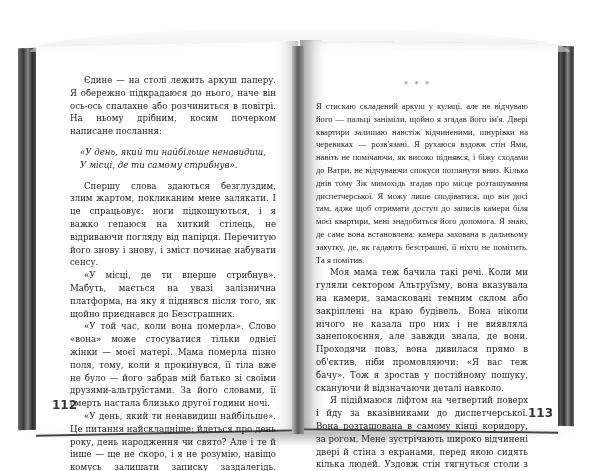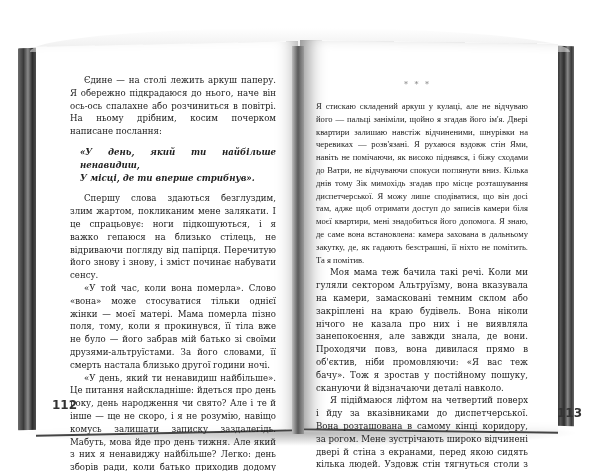--- a/index.html
+++ b/index.html
@@ -10,47 +10,48 @@
   .edge-right{position:absolute;left:556px;top:46px;width:18px;height:380px;background:linear-gradient(90deg,#222 0%,#555 25%,#2d2d2d 45%,#8a8a8a 65%,#3a3a3a 85%,#666 100%);transform:skewY(1.5deg);}
   .page{position:absolute;background:#fff;box-sizing:border-box;}
   .page-left{left:36px;top:44px;width:262px;height:390px;transform:skewY(-1.2deg);box-shadow:inset -18px 0 18px -14px rgba(0,0,0,0.35);border-bottom:2px solid #444;}
   .page-right{left:300px;top:42px;width:258px;height:390px;transform:skewY(0.8deg);box-shadow:inset 18px 0 18px -10px rgba(0,0,0,0.45);border-bottom:2px solid #444;}
   .top-curve{position:absolute;left:30px;top:28px;width:540px;height:24px;background:linear-gradient(180deg,#fff 0%,#e9e9e9 70%,#d8d8d8 100%);border-radius:50% 50% 0 0/100% 100% 0 0;opacity:0.6;}
   .gutter{position:absolute;left:292px;top:46px;width:12px;height:388px;background:linear-gradient(90deg,#bdbdbd,#5a5a5a 50%,#9a9a9a);}
   .text{position:absolute;font-size:8.6px;line-height:12.8px;color:#222;text-align:justify;}
   .text p{margin:0;text-indent:14px;}
   .text p.noindent{text-indent:0;font-family:Liberation Serif, serif;}
   .verse{font-style:italic;margin:8px 0 8px 10px !important;text-indent:0 !important;}
-  .verse span{display:block;font-weight:bold;}
+  .verse span{display:block;}
   .left-text{left:70px;top:74px;width:206px;}
   .right-text{left:316px;top:100px;width:212px;}
   .stars{position:absolute;left:404px;top:80px;font-size:8px;color:#777;letter-spacing:2px;}
   .pnum{position:absolute;font-family:"DejaVu Sans","Liberation Sans",sans-serif;font-size:12px;font-weight:bold;color:#333;}
   .pnum-left{left:52px;top:398px;}
-  .pnum-right{left:557px;top:406px;}
+  .pnum-right{left:528px;top:406px;}
 </style>
 </head>
 <body>
 
 <div class="book">
   <div class="shadow-bottom"></div>
   <div class="edge-left"></div>
   <div class="edge-right"></div>
   <div class="top-curve"></div>
   <div class="page page-left"></div>
   <div class="page page-right"></div>
   <div class="gutter"></div>
 
   <div class="text left-text">
     <p>Єдине — на столі лежить аркуш паперу. Я обережно підкрадаюся до нього, наче він ось-ось спалахне або розчиниться в повітрі. На ньому дрібним, косим почерком написане послання:</p>
     <p class="verse">
       <span>«У день, який ти найбільше ненавидиш,</span>
-      <span>У місці, де ти вперше стрибнув».</span>
+      <span>У місці, де ти самому стрибнув».</span>
     </p>
-    <p>Спершу слова здаються безглуздим, злим жартом, покликаним мене залякати. І це спрацьовує: ноги підкошуються, і я важко гепаюся на близько стілець, не відриваючи погляду від папірця. Перечитую його знову і знову, і зміст починає набувати сенсу.</p>
+    <p>Спершу слова здаються безглуздим, злим жартом, покликаним мене залякати. І це спрацьовує: ноги підкошуються, і я важко гепаюся на хиткий стілець, не відриваючи погляду від папірця. Перечитую його знову і знову, і зміст починає набувати сенсу.</p>
+    <p>«У місці, де ти вперше стрибнув». Мабуть, мається на увазі залізнична платформа, на яку я піднявся після того, як щойно приєднався до Безстрашних.</p>
     <p>«У той час, коли вона померла». Слово «вона» може стосуватися тільки однієї жінки — моєї матері. Мама померла пізно поля, тому, коли я прокинувся, її тіла вже не було — його забрав мій батько зі своїми друзями-альтруїстами. За його словами, її смерть настала близько другої години ночі.</p>
     <p>«У день, який ти ненавидиш найбільше». Це питання найскладніше: йдеться про день року, день народження чи свято? Але і те й інше — ще не скоро, і я не розумію, навіщо комусь залишати записку заздалегідь. Мабуть, мова йде про день тижня. Але який з них я ненавиджу найбільше? Легко: день зборів ради, коли батько приходив додому дуже пізно і в поганому настрої. Середа.</p>
 
   </div>
   <div class="pnum pnum-left">112</div>
 
   <div class="stars">* * *</div>
   <div class="text right-text">
     <p class="noindent">Я стискаю складений аркуш у кулаці, але не відчуваю його — пальці заніміли, щойно я згадав його ім'я. Двері квартири залишаю навстіж відчиненими, шнурівки на черевиках — розв'язані. Я рухаюся вздовж стін Ями, навіть не помічаючи, як високо піднявся, і біжу сходами до Ватри, не відчуваючи спокуси поглянути вниз. Кілька днів тому Зік мимохідь згадав про місце розташування диспетчерської. Я можу лише сподіватися, що він досі там, адже щоб отримати доступ до записів камери біля моєї квартири, мені знадобиться його допомога. Я знаю, де саме вона встановлена: камера захована в дальньому закутку, де, як гадають безстрашні, її ніхто не помітить. Та я помітив.</p>
     <p>Моя мама теж бачила такі речі. Коли ми гуляли сектором Альтруїзму, вона вказувала на камери, замасковані темним склом або закріплені на краю будівель. Вона ніколи нічого не казала про них і не виявляла занепокоєння, але завжди знала, де вони. Проходячи повз, вона дивилася прямо в об'єктив, ніби промовляючи: «Я вас теж бачу». Тож я зростав у постійному пошуку, скануючи й відзначаючи деталі навколо.</p>

